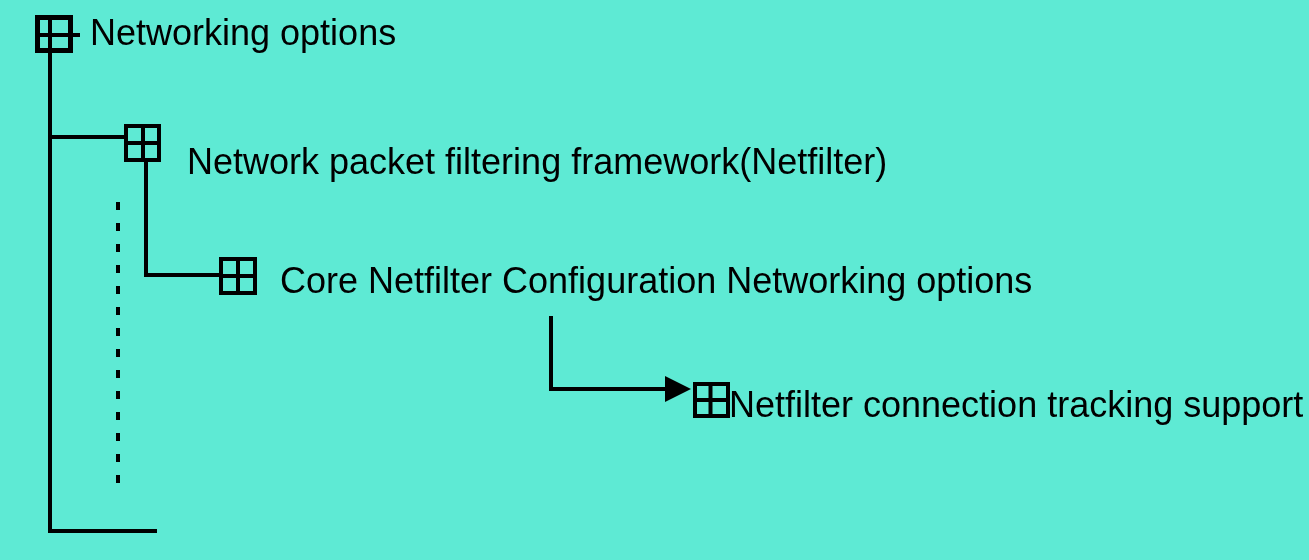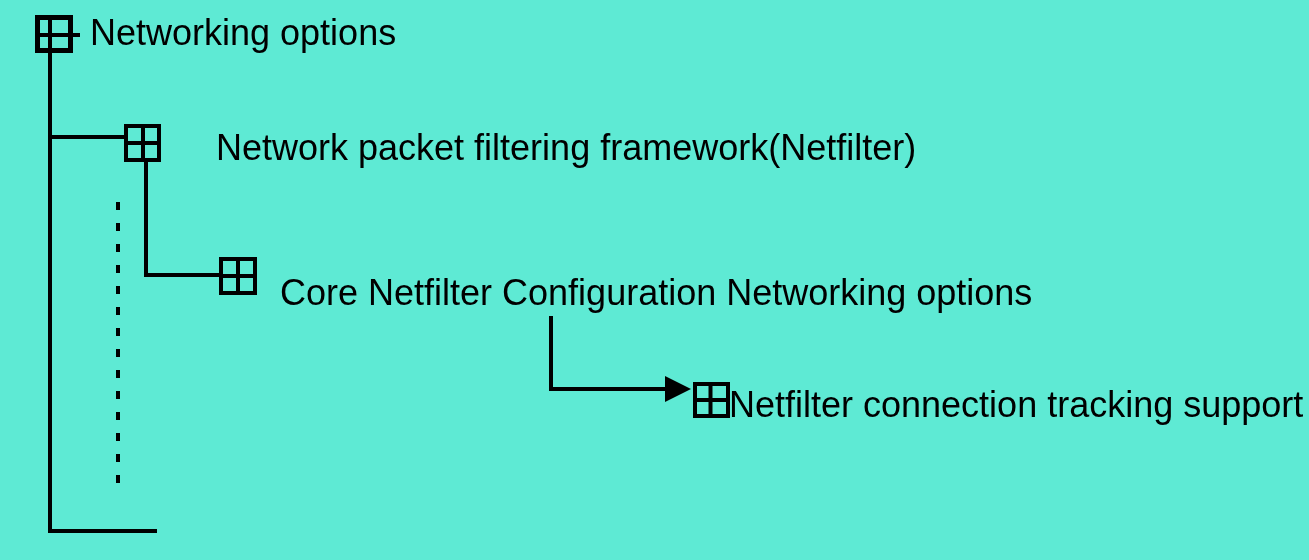--- a/index.html
+++ b/index.html
@@ -20,23 +20,23 @@
   .lbl {
     position: absolute;
     white-space: nowrap;
     font-size: 36px;
     line-height: 36px;
     color: #000000;
   }
   .n1 { left: 35px;  top: 15px; }
   .n1 .lbl { left: 55px; top: 0px; }
   .n2 { left: 124px; top: 124px; }
-  .n2 .lbl { left: 63px; top: 6px; margin-left: 29px; }
+  .n2 .lbl { left: 63px; top: 20px; }
   .n3 { left: 219px; top: 257px; }
-  .n3 .lbl { left: 61px; top: 18px; }
+  .n3 .lbl { left: 61px; top: 6px; }
   .n4 { left: 693px; top: 382px; }
   .n4 .lbl { left: 36px; top: 5px; }
 </style>
 </head>
 <body>
 
 <div class="canvas">
 
   <svg class="connectors" width="1309" height="560" viewBox="0 0 1309 560" xmlns="http://www.w3.org/2000/svg">
 

